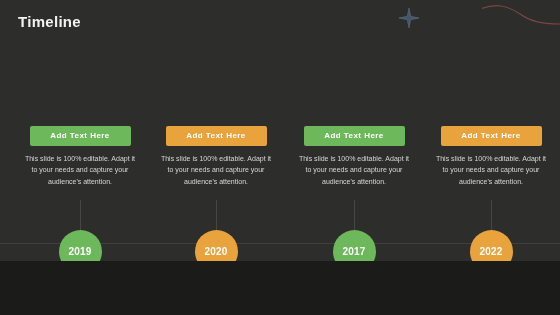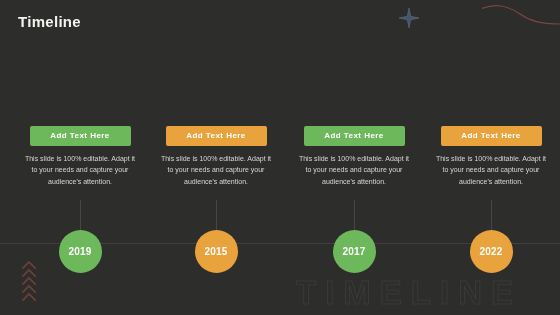--- a/index.html
+++ b/index.html
@@ -3,21 +3,21 @@
 <meta charset="utf-8">
 <style>
   html, body {
     margin: 0;
     padding: 0;
     background: #1b1b1a;
   }
   #slide {
     position: relative;
     width: 560px;
-    height: 315px;
+    height: 261px;
     background: #2d2d2b;
     overflow: hidden;
     font-family: "Liberation Sans", sans-serif;
     -webkit-font-smoothing: antialiased;
   }
 
   
   #page-title {
     position: absolute;
     left: 18px;
@@ -185,21 +185,21 @@
     <div class="tl-body">This slide is 100% editable. Adapt it to your needs and capture your audience's attention.</div>
     <div class="tl-stem"></div>
   </div>
   <div class="tl-year green y0">2019</div>
 
   <div class="tl-col c1">
     <button class="tl-button orange">Add Text Here</button>
     <div class="tl-body">This slide is 100% editable. Adapt it to your needs and capture your audience's attention.</div>
     <div class="tl-stem"></div>
   </div>
-  <div class="tl-year orange y1">2015</div>
+  <div class="tl-year orange y1">2020</div>
 
   <div class="tl-col c2">
     <button class="tl-button green">Add Text Here</button>
     <div class="tl-body">This slide is 100% editable. Adapt it to your needs and capture your audience's attention.</div>
     <div class="tl-stem"></div>
   </div>
   <div class="tl-year green y2">2017</div>
 
   <div class="tl-col c3">
     <button class="tl-button orange">Add Text Here</button>

